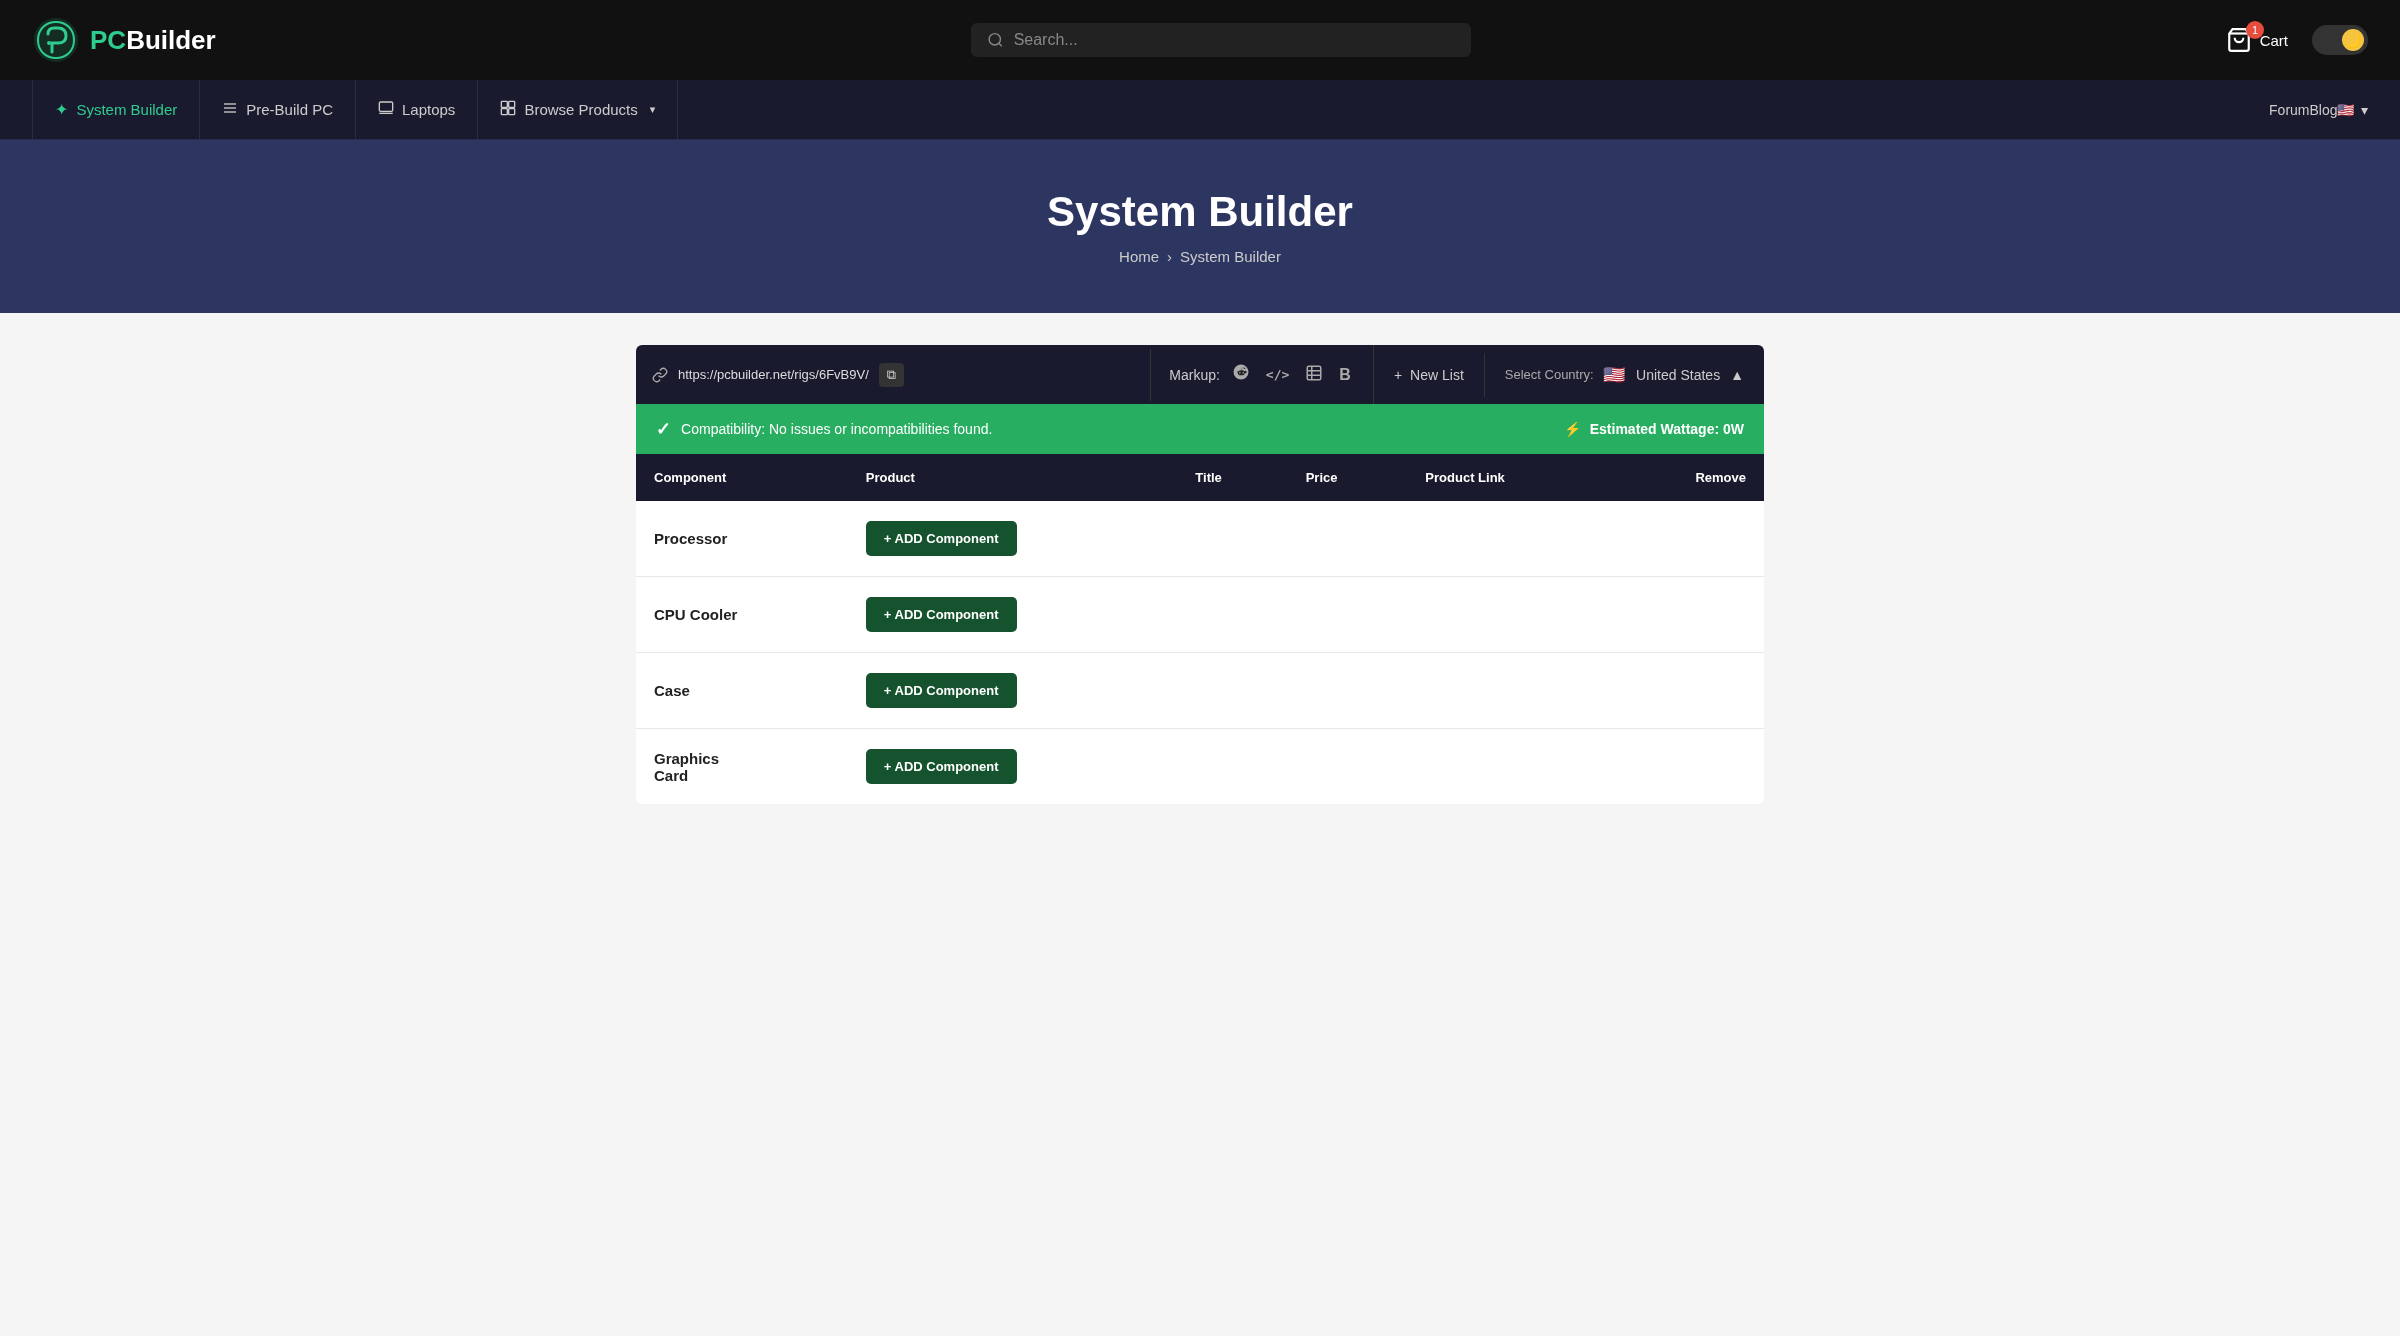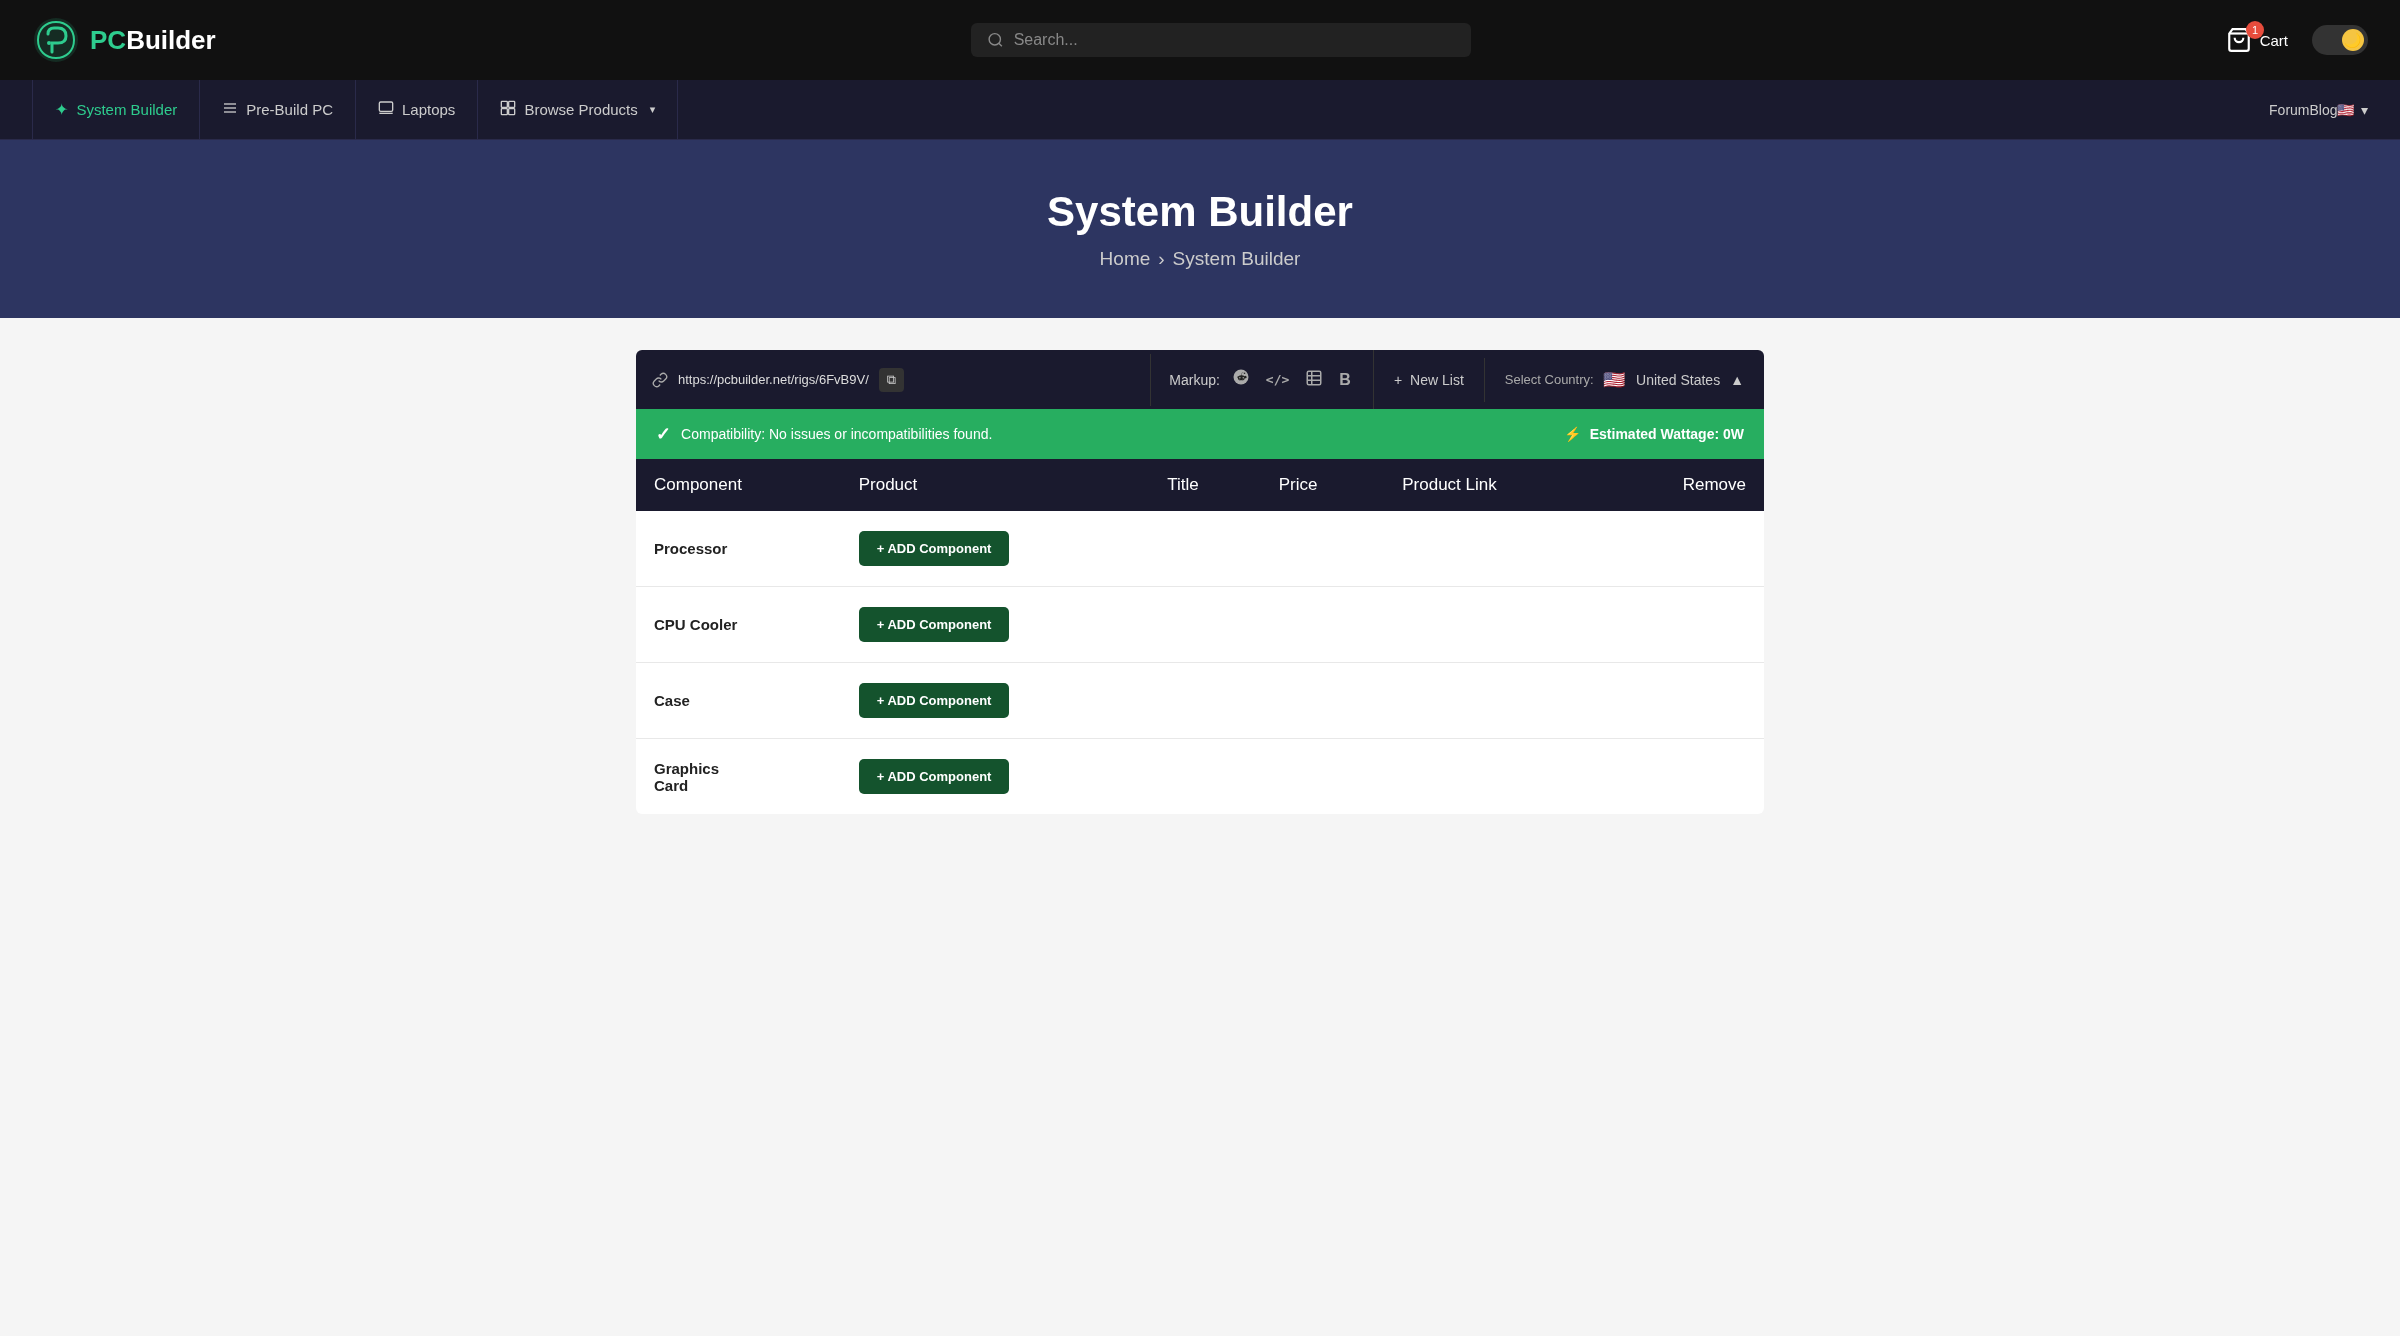--- a/index.html
+++ b/index.html
@@ -156,21 +156,21 @@
       text-align: center;
     }
     .hero-title {
       font-size: 42px;
       font-weight: 700;
       color: #fff;
       margin-bottom: 12px;
     }
     .breadcrumb {
       color: #ccc;
-      font-size: 19px;
+      font-size: 15px;
       display: flex;
       align-items: center;
       justify-content: center;
       gap: 8px;
     }
     .breadcrumb a { color: #ccc; text-decoration: none; }
 
     
     .main-content {
       max-width: 1160px;
@@ -277,22 +277,22 @@
       border-radius: 0 0 6px 6px;
       overflow: hidden;
     }
     .builder-table thead tr {
       background: #1a1a2e;
       color: #fff;
     }
     .builder-table thead th {
       padding: 16px 18px;
       text-align: left;
-      font-size: 17px;
-      font-weight: 400;
+      font-size: 13px;
+      font-weight: 700;
     }
     .builder-table thead th:last-child { text-align: right; }
     .builder-table tbody tr {
       border-bottom: 1px solid #e8e8e8;
     }
     .builder-table tbody tr:last-child { border-bottom: none; }
     .builder-table tbody td {
       padding: 20px 18px;
       font-size: 15px;
       vertical-align: middle;

